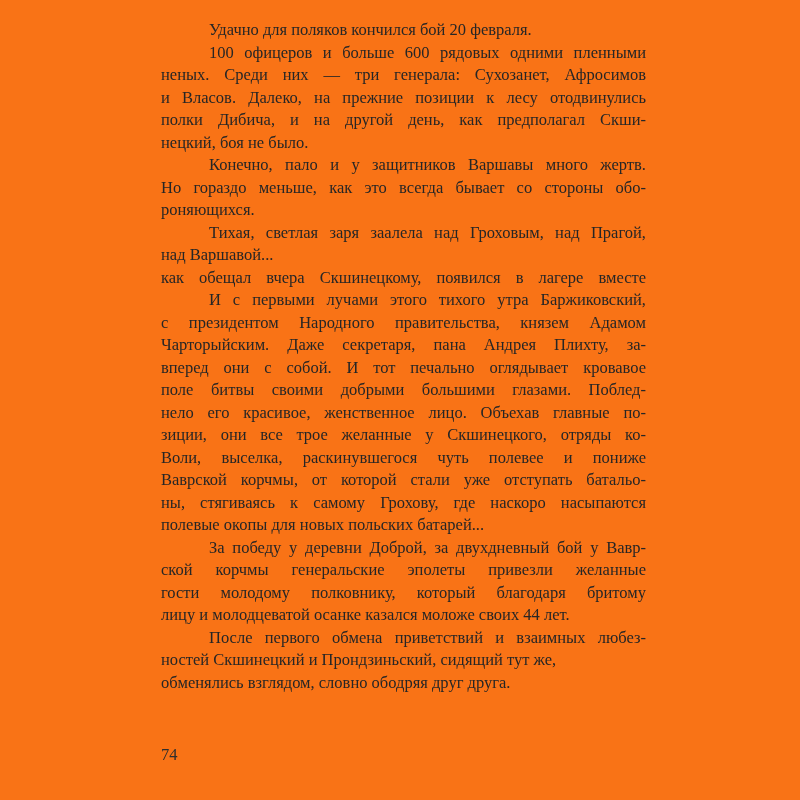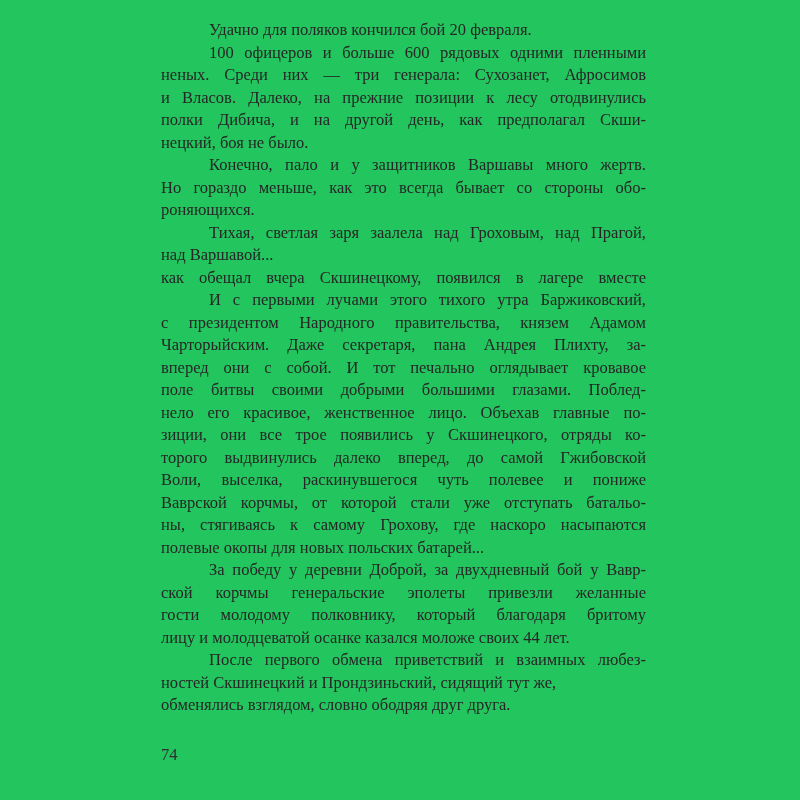--- a/index.html
+++ b/index.html
@@ -9,21 +9,21 @@
     height: 800px;
     background: #ffffff;
     overflow: hidden;
   }
   .scan-page {
     position: absolute;
     left: 0;
     top: 0;
     width: 800px;
     height: 800px;
-    background: #22c55e;
+    background: #f97316;
     font-family: "Liberation Serif", "DejaVu Serif", serif;
     color: #262626;
   }
   .text-block {
     position: absolute;
     left: 161px;
     top: 19px;
     width: 485px;
   }
   .line {
@@ -71,22 +71,21 @@
       <div class="line no-justify">роняющихся.</div>
       <div class="line indent">Тихая, светлая заря заалела над Гроховым, над Прагой,</div>
       <div class="line no-justify">над Варшавой...</div>
       <div class="line">как обещал вчера Скшинецкому, появился в лагере вместе</div>
       <div class="line indent">И с первыми лучами этого тихого утра Баржиковский,</div>
       <div class="line">с президентом Народного правительства, князем Адамом</div>
       <div class="line">Чарторыйским. Даже секретаря, пана Андрея Плихту, за-</div>
       <div class="line">вперед они с собой. И тот печально оглядывает кровавое</div>
       <div class="line">поле битвы своими добрыми большими глазами. Поблед-</div>
       <div class="line">нело его красивое, женственное лицо. Объехав главные по-</div>
-      <div class="line">зиции, они все трое появились у Скшинецкого, отряды ко-</div>
-      <div class="line">торого выдвинулись далеко вперед, до самой Гжибовской</div>
+      <div class="line">зиции, они все трое желанные у Скшинецкого, отряды ко-</div>
       <div class="line">Воли, выселка, раскинувшегося чуть полевее и пониже</div>
       <div class="line">Ваврской корчмы, от которой стали уже отступать батальо-</div>
       <div class="line">ны, стягиваясь к самому Грохову, где наскоро насыпаются</div>
       <div class="line no-justify">полевые окопы для новых польских батарей...</div>
       <div class="line indent">За победу у деревни Доброй, за двухдневный бой у Вавр-</div>
       <div class="line">ской корчмы генеральские эполеты привезли желанные</div>
       <div class="line">гости молодому полковнику, который благодаря бритому</div>
       <div class="line no-justify">лицу и молодцеватой осанке казался моложе своих 44 лет.</div>
       <div class="line indent">После первого обмена приветствий и взаимных любез-</div>
       <div class="line no-justify">ностей Скшинецкий и Прондзиньский, сидящий тут же,</div>

